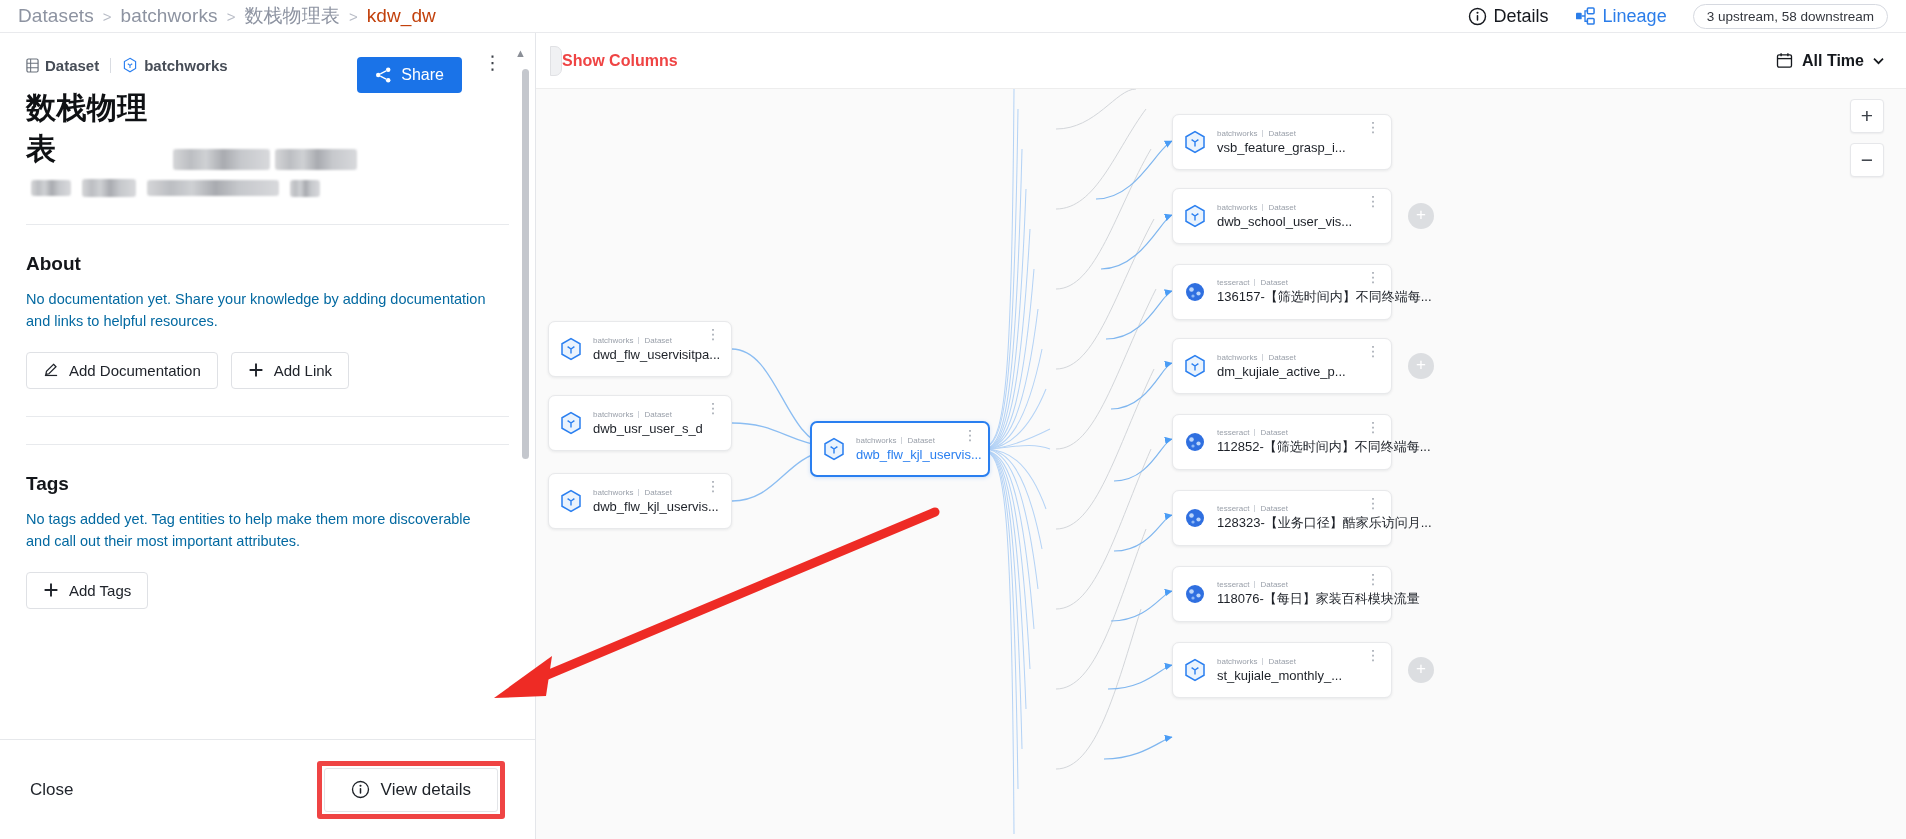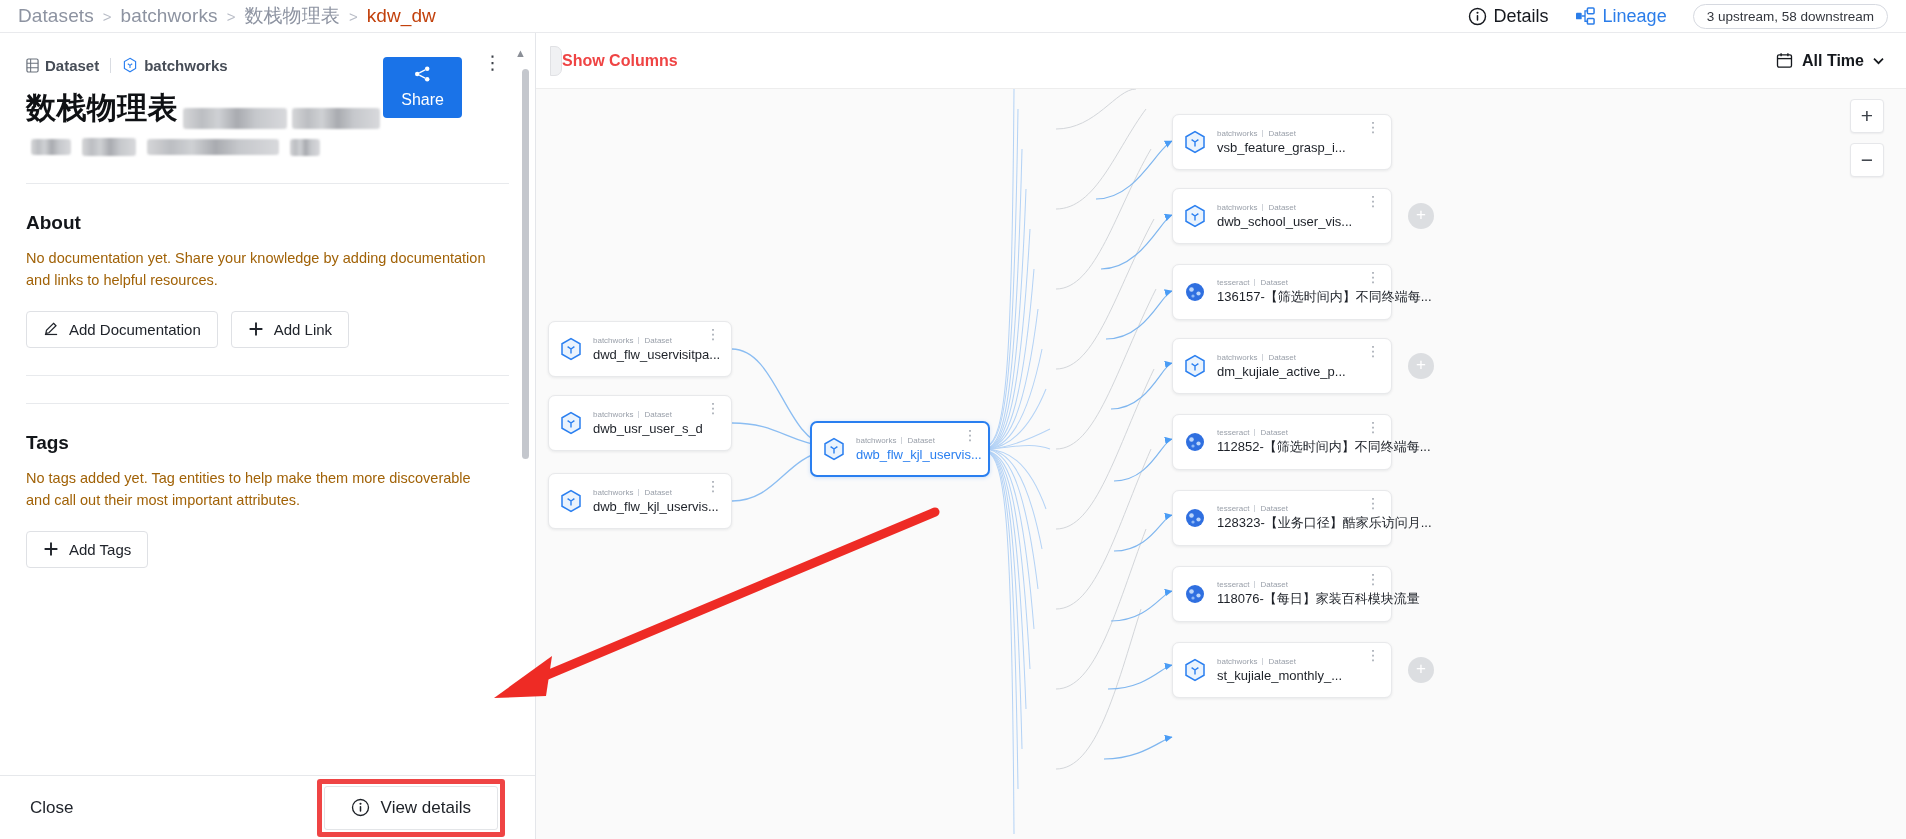--- a/index.html
+++ b/index.html
@@ -52,43 +52,43 @@
   .r2 { width: 88px;  height: 21px; }
   .redact-row { margin-top: 9px; display: flex; gap: 6px; align-items: center; }
   .r3 { width: 40px; height: 16px; }
   .r4 { width: 54px; height: 18px; }
   .r5 { width: 132px; height: 16px; }
   .r6 { width: 30px; height: 17px; }
 
   .share-btn {
     background: #1a73e8; color: #fff; border: none; border-radius: 4px;
     padding: 9px 18px; font-size: 16px; font-family: inherit;
-    display: inline-flex; align-items: center; gap: 9px; cursor: pointer; flex-direction: column;
+    display: inline-flex; align-items: center; gap: 9px; cursor: pointer;
   }
   .kebab { margin-left: 14px; padding: 4px 7px; cursor: pointer; color: #3c4149; }
   .dots-v { display: block; line-height: 4px; font-size: 19px; letter-spacing: 0; }
 
   .hr { height: 1px; background: #e8eaed; margin: 27px 0 0 0; }
   .sect-title { font-size: 19px; font-weight: 700; color: #13161a; margin-top: 28px; }
-  .sect-body { font-size: 14.5px; color: #a16207; line-height: 1.55; margin-top: 13px; max-width: 470px; }
+  .sect-body { font-size: 14.5px; color: #0369a1; line-height: 1.55; margin-top: 13px; max-width: 470px; }
   .btnrow { display: flex; gap: 13px; margin-top: 19px; }
   .ghost-btn {
     border: 1px solid #dfe1e5; background: #fff; border-radius: 4px;
     padding: 9px 16px; font-size: 15px; color: #20242b; font-family: inherit;
     display: inline-flex; align-items: center; gap: 10px; cursor: pointer;
   }
 
   
   .sp-sb { position: absolute; right: 6px; top: 36px; width: 7px; height: 730px; }
   .sp-sb-track { width: 7px; height: 100%; background: transparent; }
   .sp-sb-thumb { width: 7px; height: 390px; background: #c4c7cd; border-radius: 4px; }
   .sp-sb-arrow { position: absolute; right: 3px; font-size: 11px; color: #8b8f97; }
 
   .sp-foot {
-    height: 64px; border-top: 1px solid #e6e8eb; display: flex; align-items: center;
+    height: 100px; border-top: 1px solid #e6e8eb; display: flex; align-items: center;
     padding: 0 30px; gap: 13px;
   }
   .close-link { font-size: 17px; color: #22262d; cursor: pointer; }
   .viewdetails-wrap {
     margin-left: auto; border: 5px solid #ef4444; border-radius: 3px; padding: 2px;
   }
   .viewdetails {
     border: 1px solid #e3e5e8; background: #fff; border-radius: 3px;
     padding: 11px 26px; font-size: 17px; color: #1d2127; font-family: inherit;
     display: inline-flex; align-items: center; gap: 11px; cursor: pointer;

